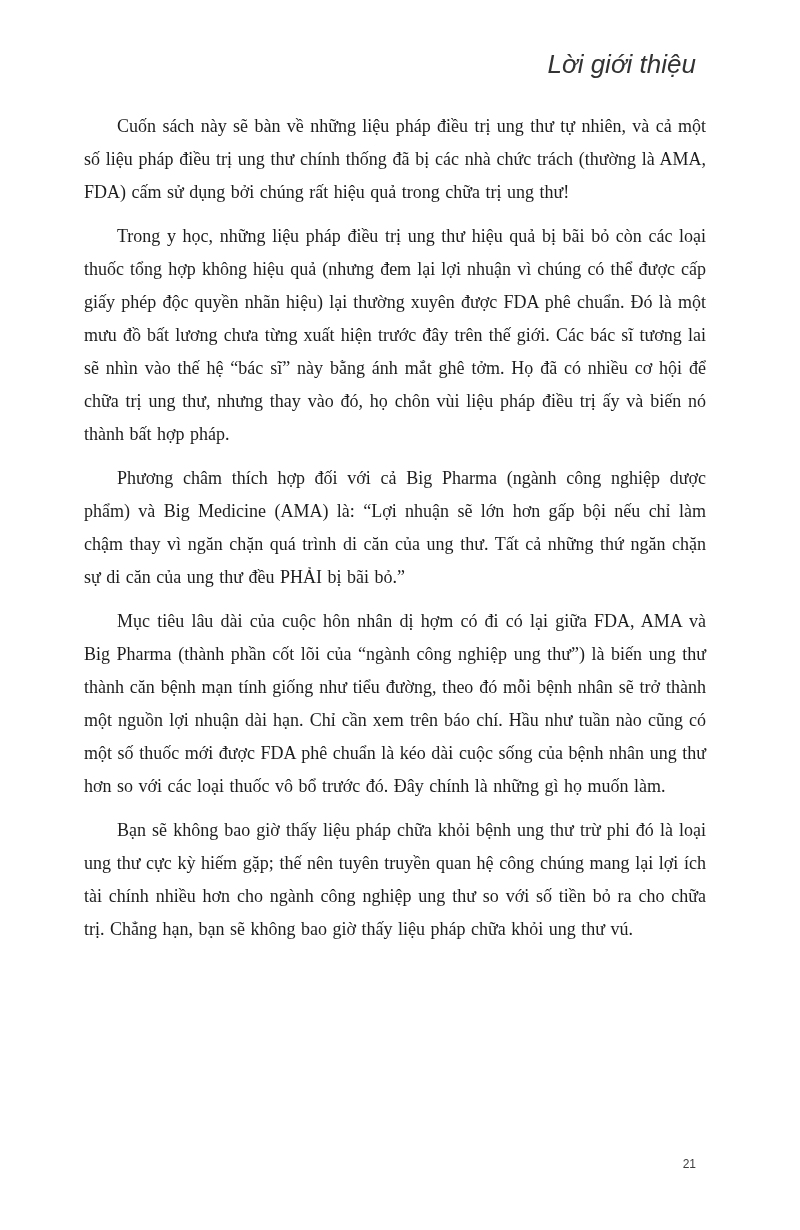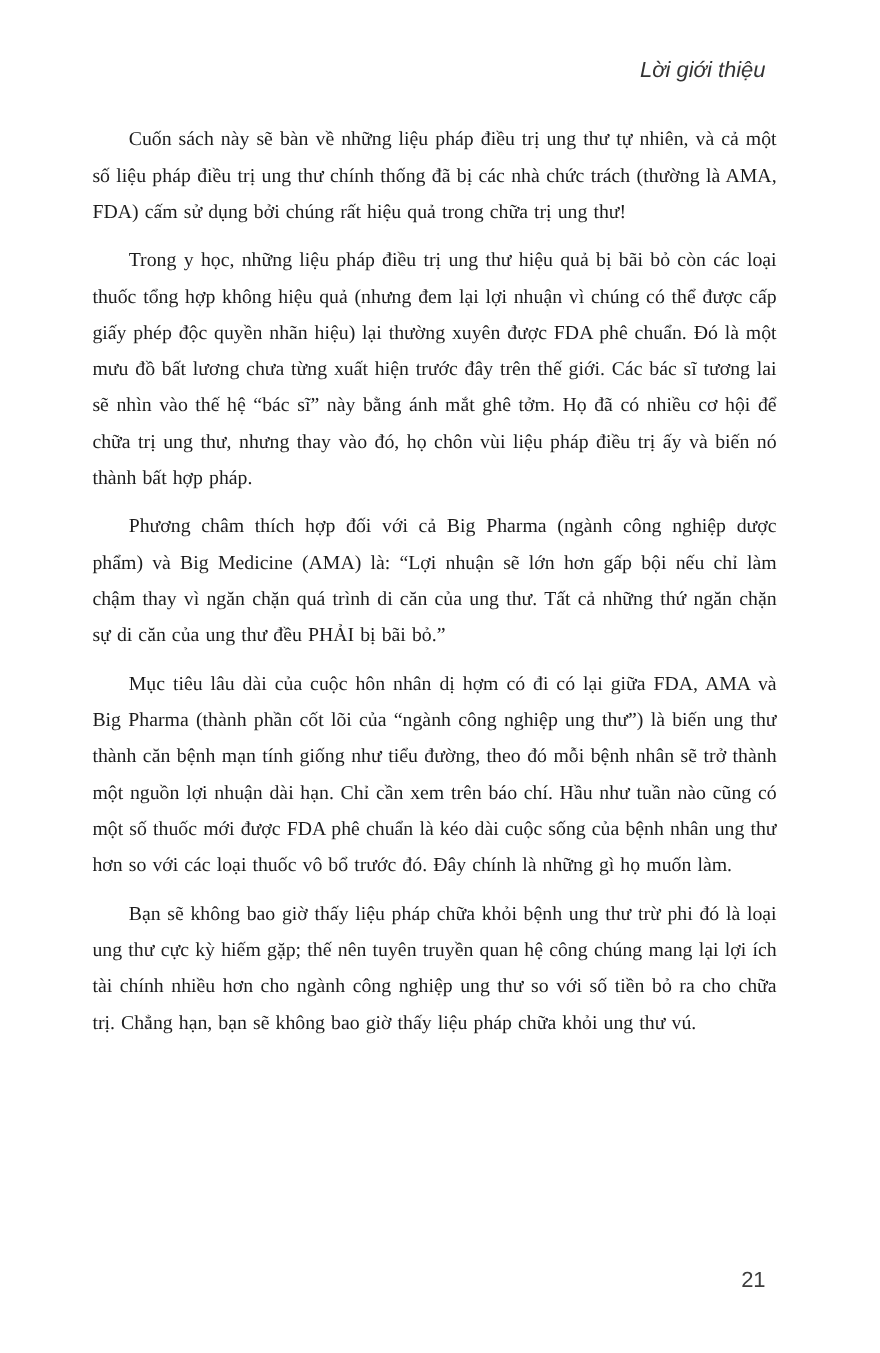--- a/index.html
+++ b/index.html
@@ -16,41 +16,41 @@
     padding: 52px 94px 0 84px;
     overflow: hidden;
     font-family: "Liberation Serif", "DejaVu Serif", serif;
     color: #1d1d1d;
   }
   .running-head {
     text-align: right;
     padding-right: 10px;
     font-family: "Liberation Sans", "DejaVu Sans", sans-serif;
     font-style: italic;
-    font-size: 20px;
+    font-size: 26px;
     line-height: 24px;
     color: #333333;
   }
   .body-text {
     margin-top: 34px;
   }
   .para {
     margin: 0 0 11px 0;
     font-size: 18px;
     line-height: 33px;
     text-align: justify;
     text-indent: 33px;
     word-spacing: 1px;
   }
   .folio {
     position: absolute;
     top: 1152px;
     right: 104px;
     font-family: "Liberation Sans", "DejaVu Sans", sans-serif;
-    font-size: 20px;
+    font-size: 12px;
     line-height: 24px;
     color: #3d3d3d;
   }
 </style>
 </head>
 <body>
 
 <div class="page">
 
   <header class="running-head">

